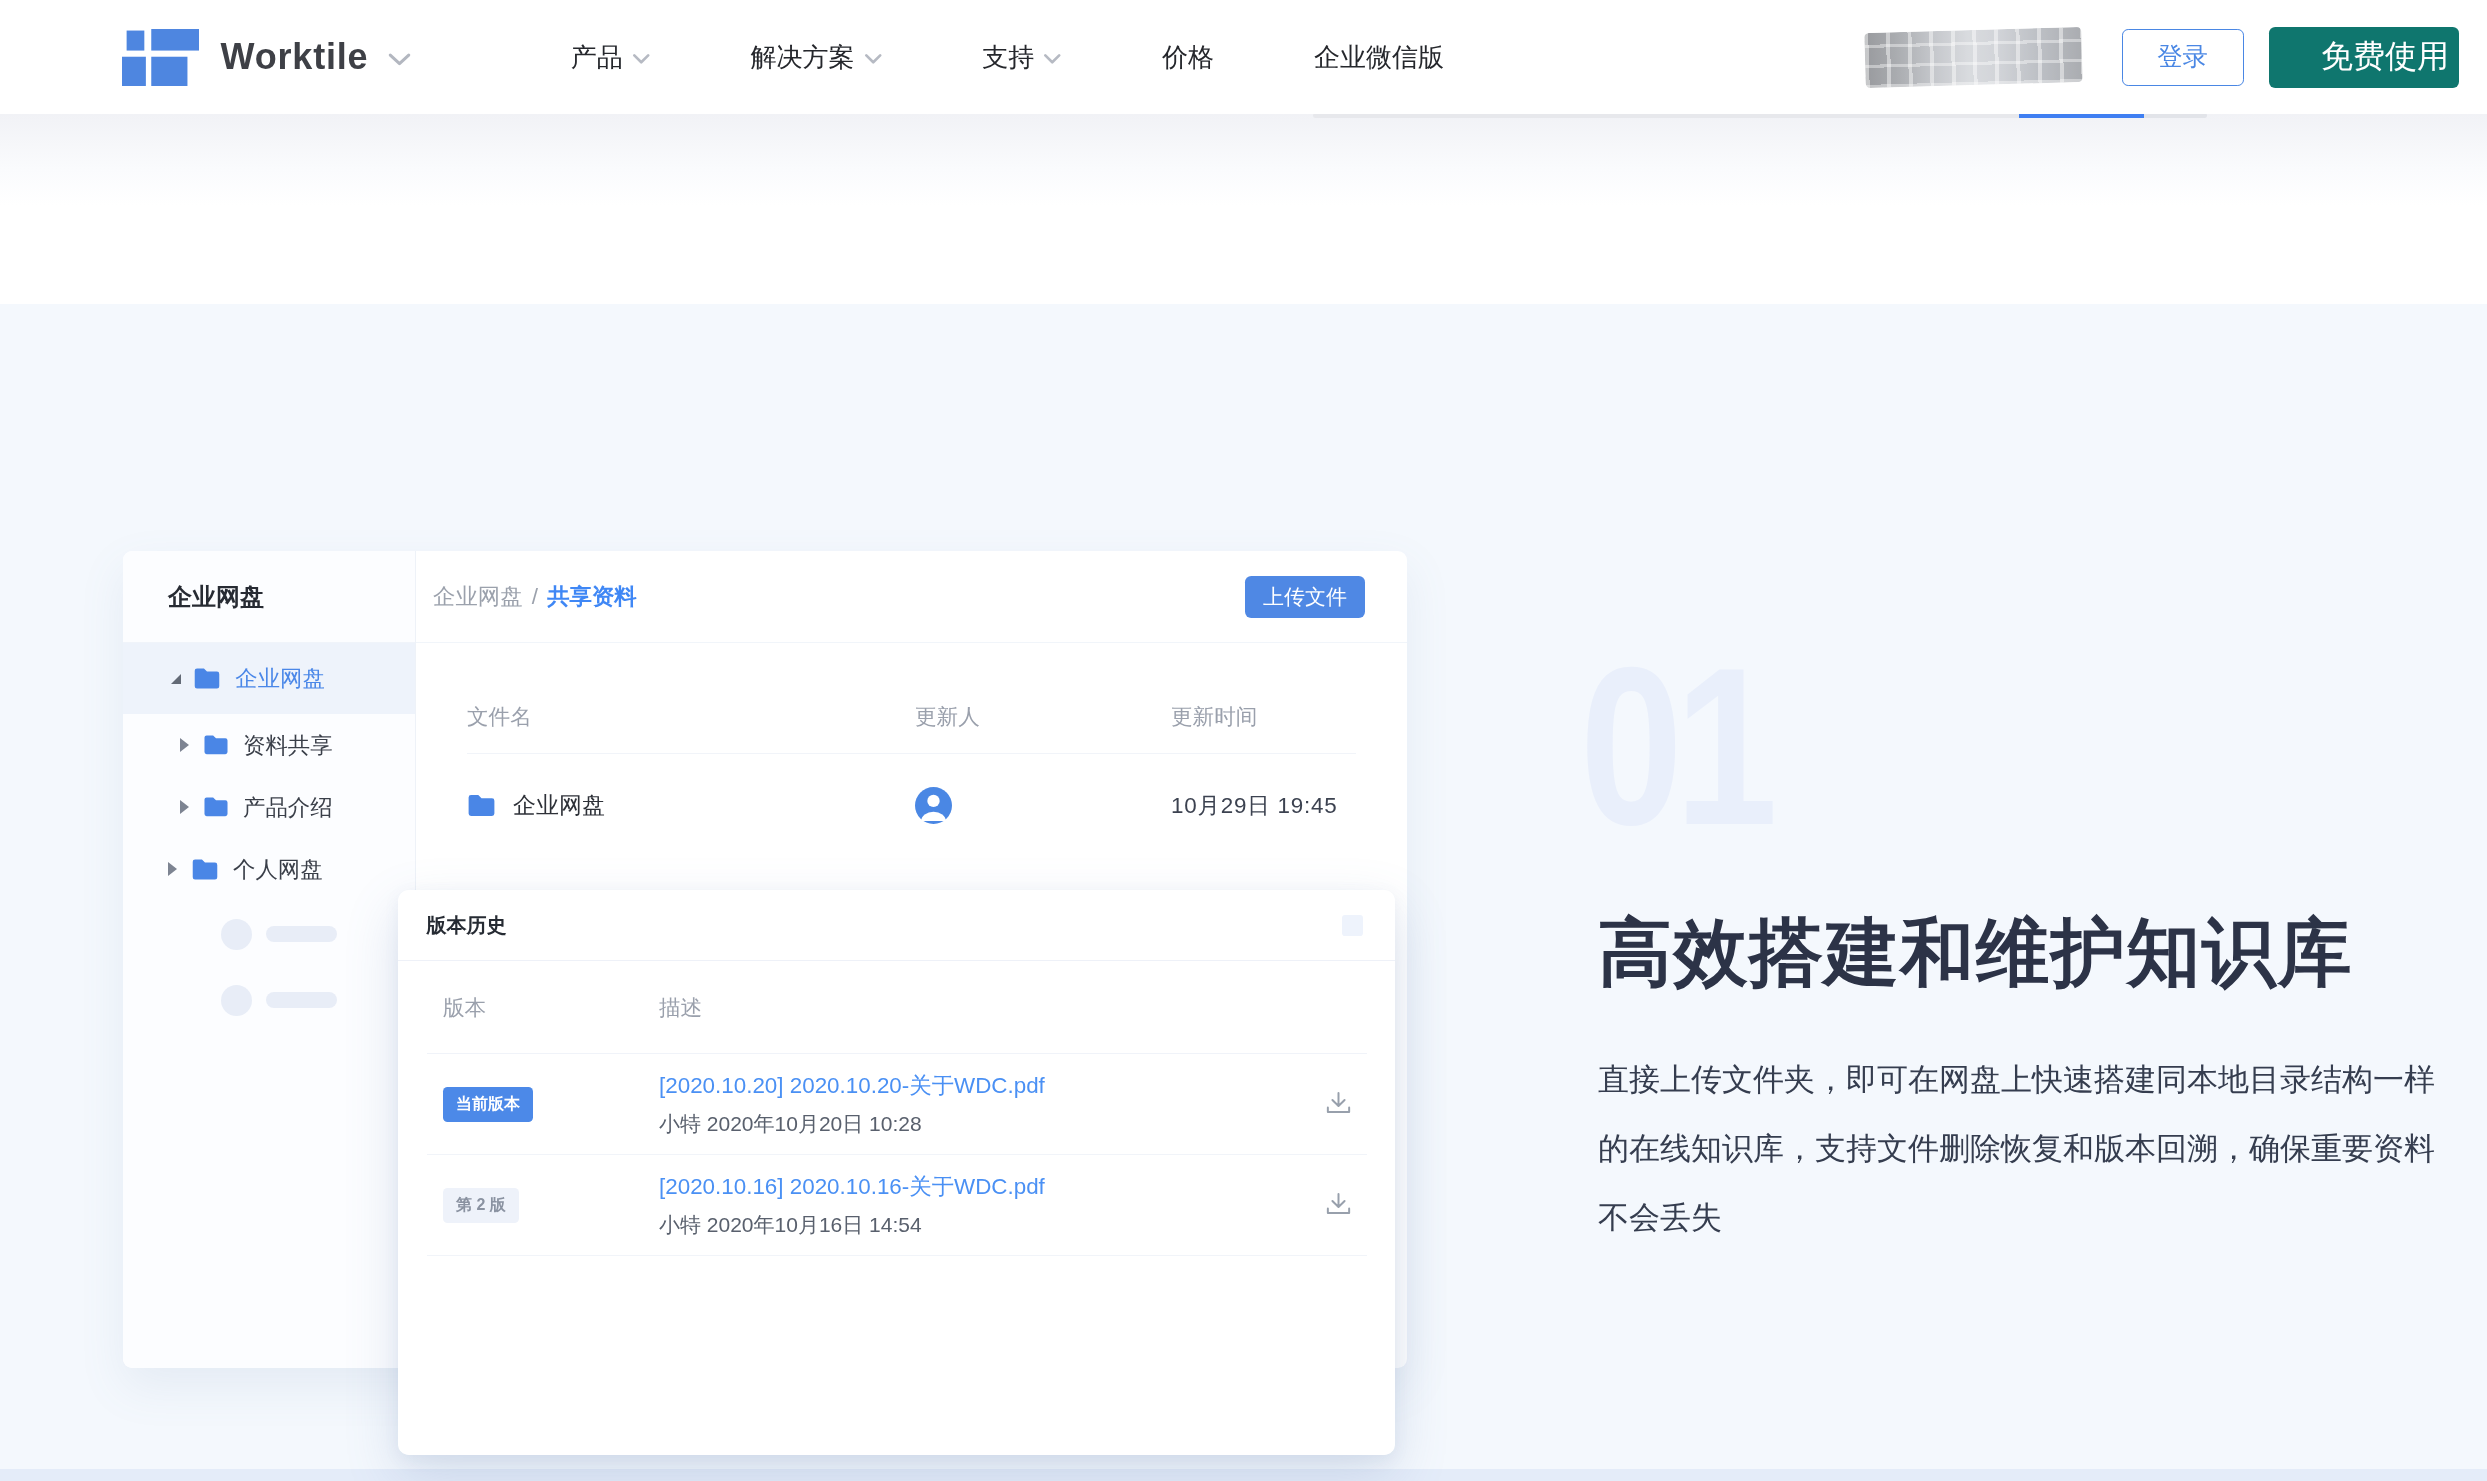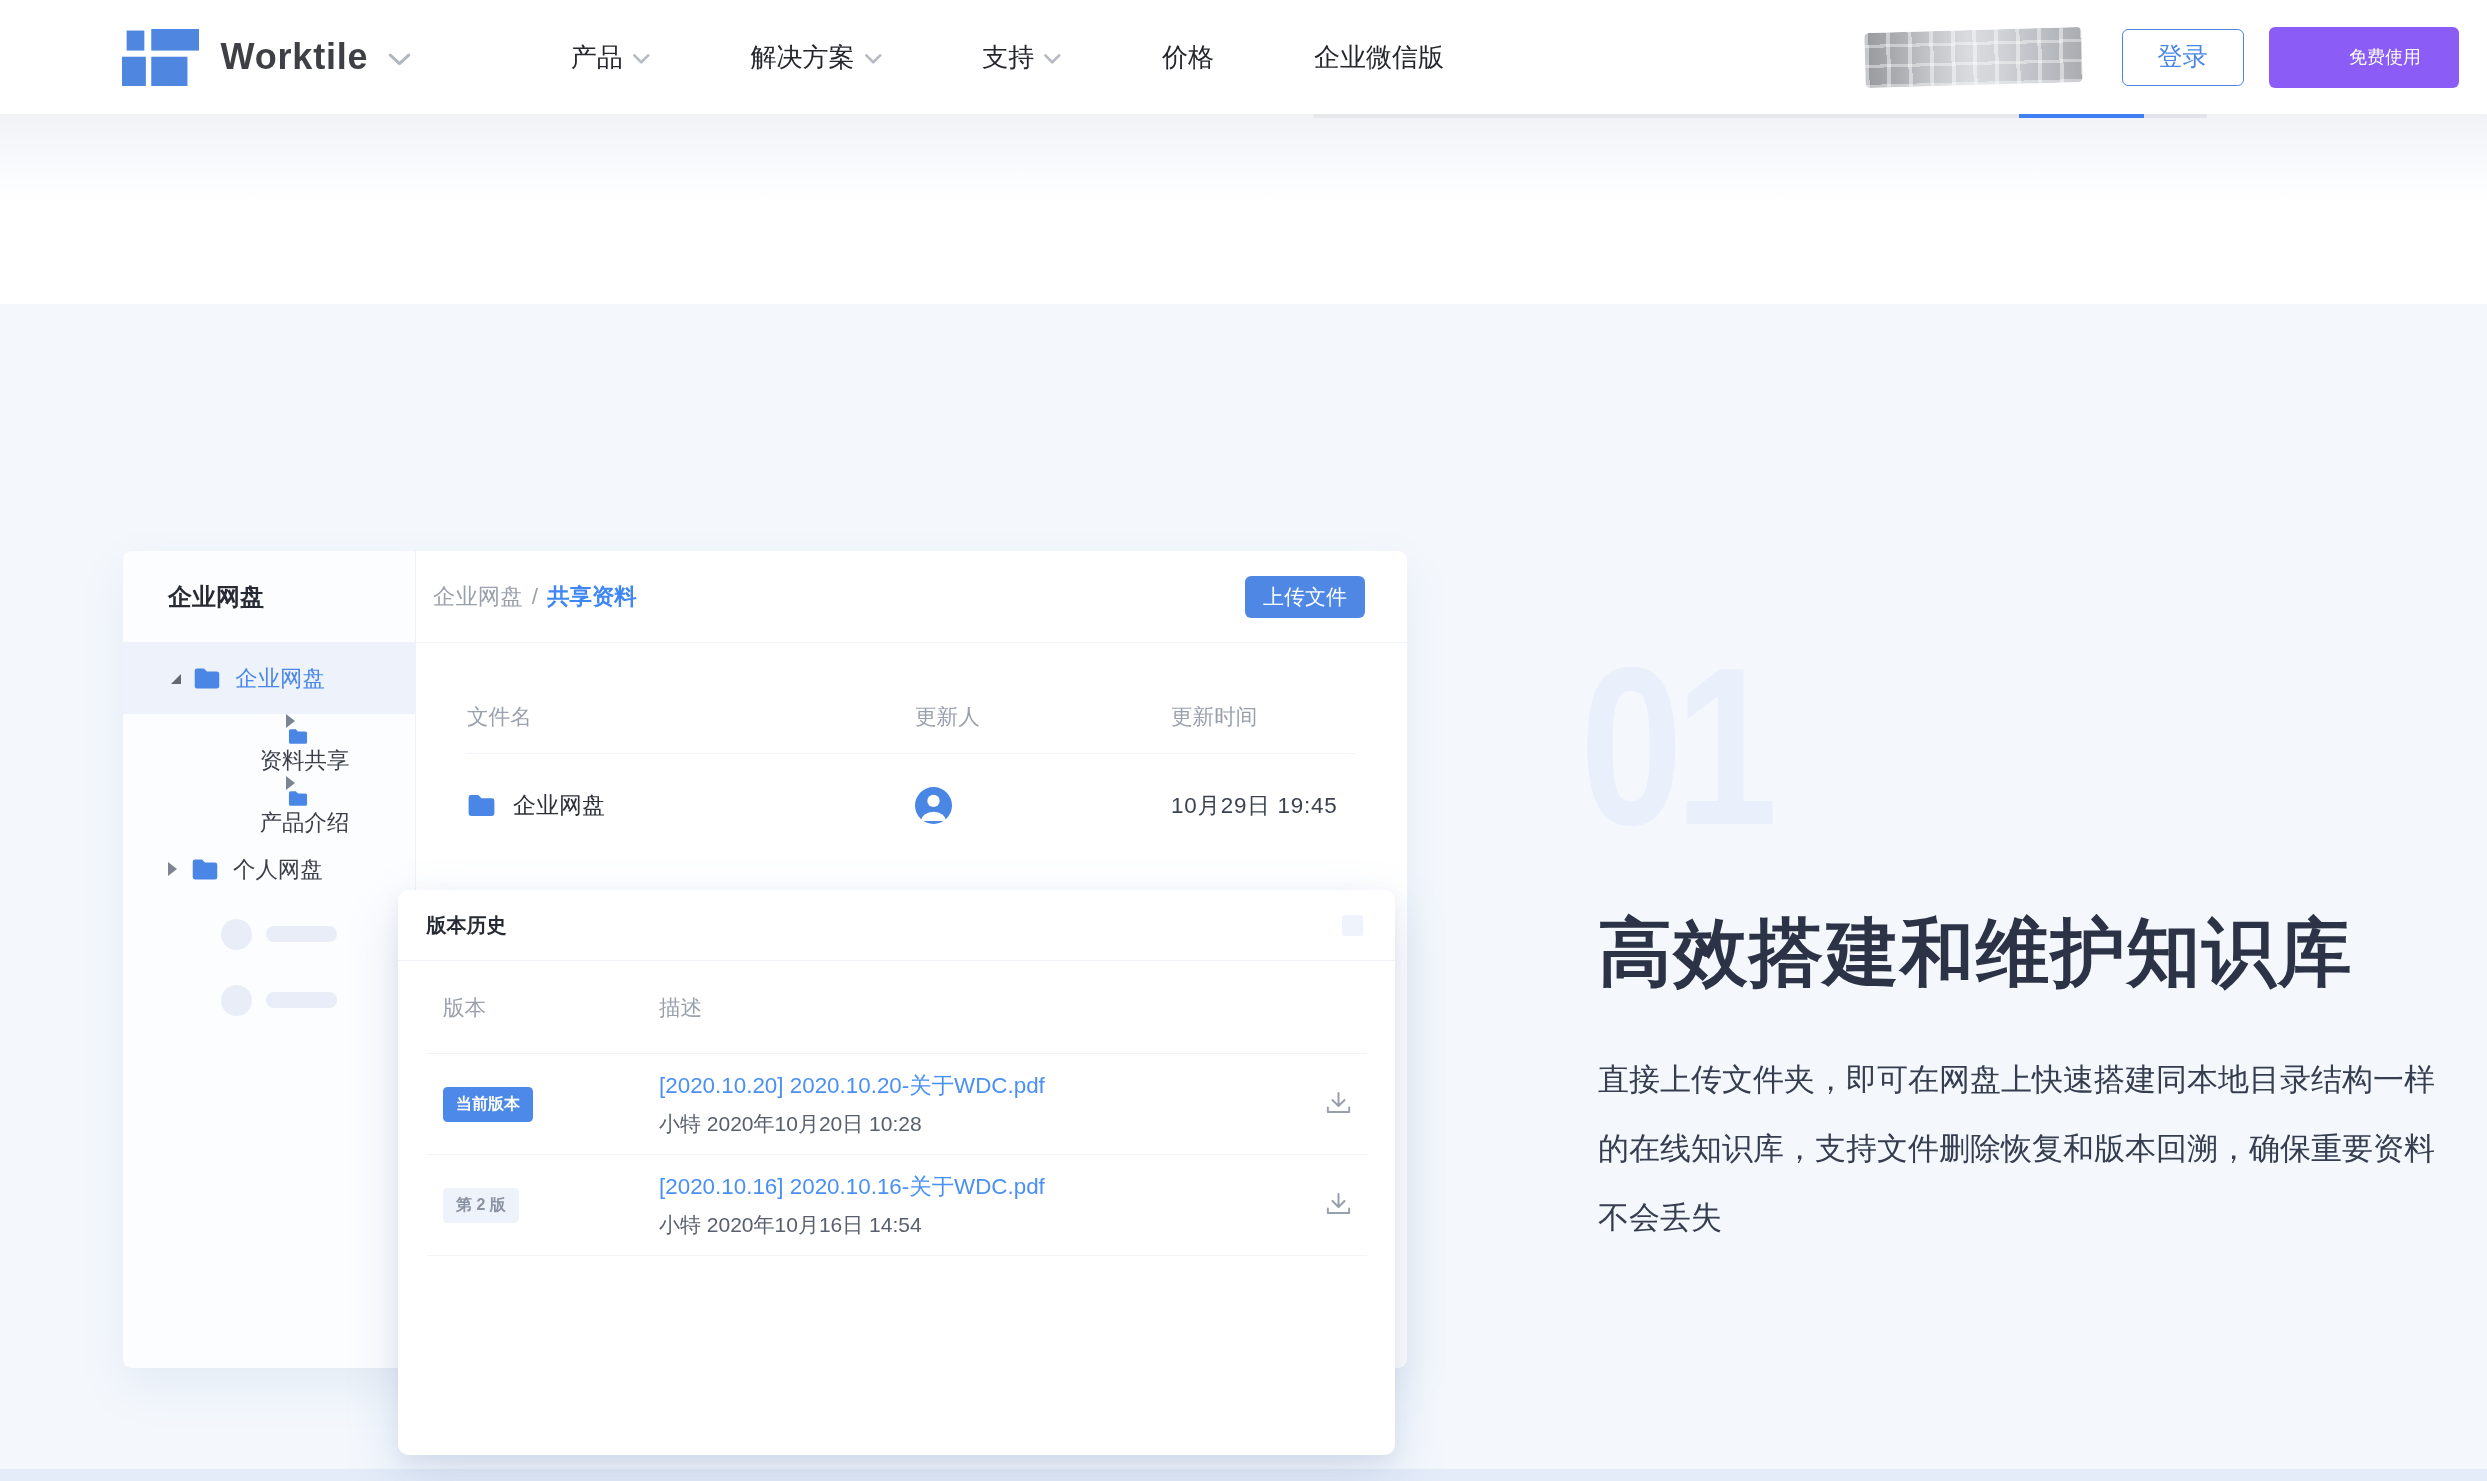--- a/index.html
+++ b/index.html
@@ -18,22 +18,22 @@
   .nav-item .chev { margin-left:9.2px; margin-top:3.1px; }
   .nav-right { margin-left:auto; display:flex; align-items:center; }
   .phone-redacted { width:217px; height:55px; border-radius:4.6px; transform:rotate(-1.6deg);
       background-image:
         repeating-linear-gradient(90deg, rgba(255,255,255,.45) 0 3.9px, rgba(255,255,255,0) 3.9px 21.6px),
         repeating-linear-gradient(0deg, rgba(255,255,255,.4) 0 3.1px, rgba(255,255,255,0) 3.1px 20px),
         linear-gradient(90deg,#77797e 0%,#8d9095 14%,#b3b6bc 32%,#cdd0d5 48%,#c2c5cb 62%,#a7abb2 80%,#8e9197 100%);
       opacity:.75; }
   .btn-login { margin-left:40px; width:122px; height:57px; border-radius:6.2px; border:1.5px solid #4a87e4;
       background:#fff; color:#4a87e4; font-size:25.4px; display:flex; align-items:center; justify-content:center; cursor:pointer; }
-  .btn-signup { margin-left:25.4px; width:190px; height:61px; border-radius:6.2px; background:#8b5cf6;
-      color:#fff; font-size:18px; display:flex; align-items:center; justify-content:center; cursor:pointer;padding-left:42px; }
+  .btn-signup { margin-left:25.4px; width:190px; height:61px; border-radius:6.2px; background:#0f766e;
+      color:#fff; font-size:32px; display:flex; align-items:center; justify-content:center; cursor:pointer;padding-left:42px; }
 
   
   .hero-fade { position:absolute; top:114px; left:0; width:100%; height:92px;
       background:linear-gradient(180deg,#f1f2f6 0%, #fafbfd 60%, #ffffff 100%); }
   .hero-progress { position:absolute; top:113px; left:1313px; width:894px; height:4.6px; border-radius:2.3px;
       background:linear-gradient(90deg,#e7e8ec 0%,#e7e8ec 79%,#3f7ff2 79%,#3f7ff2 93%,#e2e4e9 93%,#e2e4e9 100%); }
 
   
   .feature-section { position:absolute; top:304px; left:0; width:100%; height:1177px; background:#f4f8fd; }
   .bottom-strip { position:absolute; bottom:0; left:0; width:100%; height:11.6px; background:#e4ecf9; }
@@ -43,21 +43,21 @@
   .feature-desc { position:absolute; left:1598px; top:741px; width:856px; font-size:31px; line-height:2.23; color:#353d4f; }
 
   
   .drive-panel { position:absolute; left:123px; top:247px; width:1284px; height:817px; background:#fff;
       border-radius:9.2px; box-shadow:0 18.5px 46px rgba(96,125,170,.10); display:flex; overflow:hidden; }
   .dp-sidebar { width:293px; flex:none; background:#fcfdff; border-right:0.8px solid #eef2f8; }
   .dp-sidebar-header { height:92px; display:flex; align-items:center; padding-left:45px;
       border-bottom:0.8px solid #f0f4fa; font-size:24px; font-weight:bold; color:#272b33; }
   .tree-row { display:flex; align-items:center; cursor:pointer; }
   .tree-row.selected { height:71px; background:#eef3fb; padding-left:48px; }
-  .tree-row.child { height:62px; padding-left:57px;flex-direction:column; }
+  .tree-row.child { height:62px; padding-left:57px; }
   .tree-row.root { height:62px; padding-left:45px; }
   .tree-label { font-size:22.4px; color:#3a3f49; margin-left:14px; }
   .tree-row.selected .tree-label { color:#4a87e8; font-weight:500; }
   .caret-open { width:0; height:0; border-left:10.8px solid transparent; border-bottom:10.8px solid #636a76; margin-right:12.3px; }
   .caret-closed { width:0; height:0; border-top:7px solid transparent; border-bottom:7px solid transparent;
       border-left:9.2px solid #7d8492; margin-right:14px; }
   .skeleton-row { display:flex; align-items:center; gap:14px; margin-left:98px; }
   .skeleton-row.first { margin-top:18.5px; }
   .skeleton-row.second { margin-top:35px; }
   .skel-circle { width:31px; height:31px; border-radius:50%; background:#e8edf7; }

